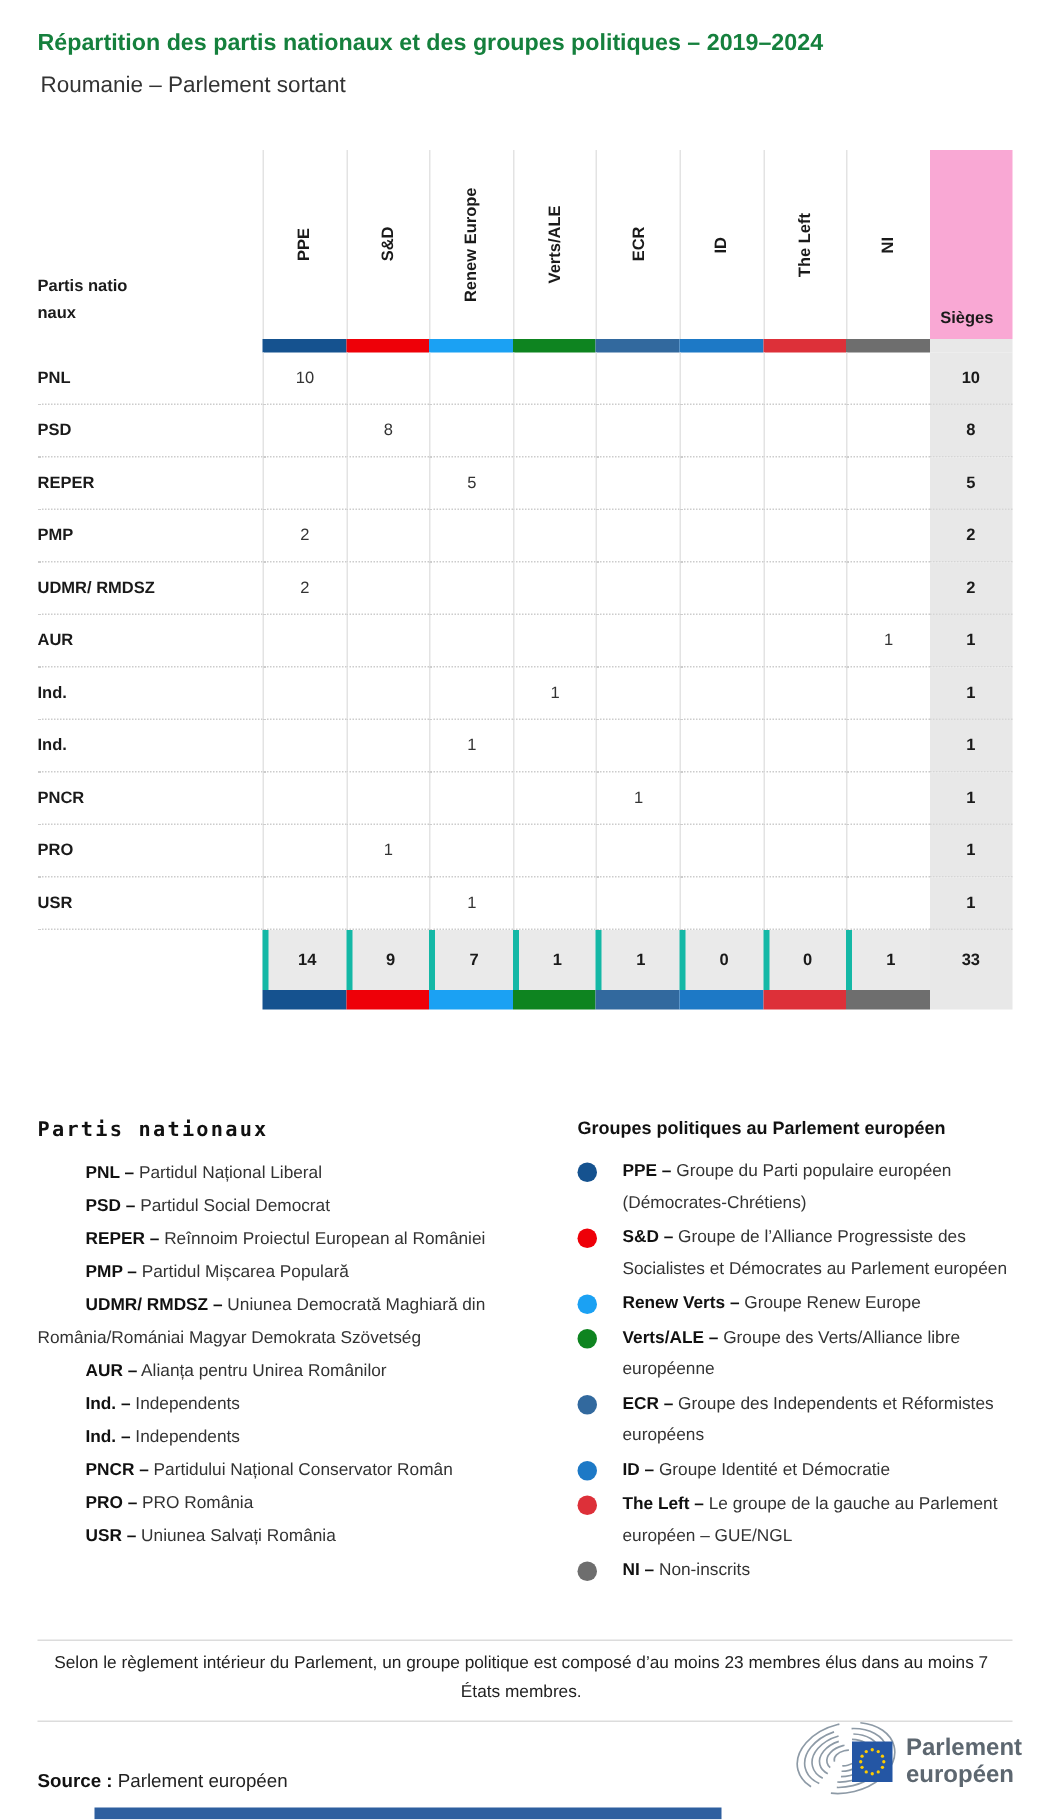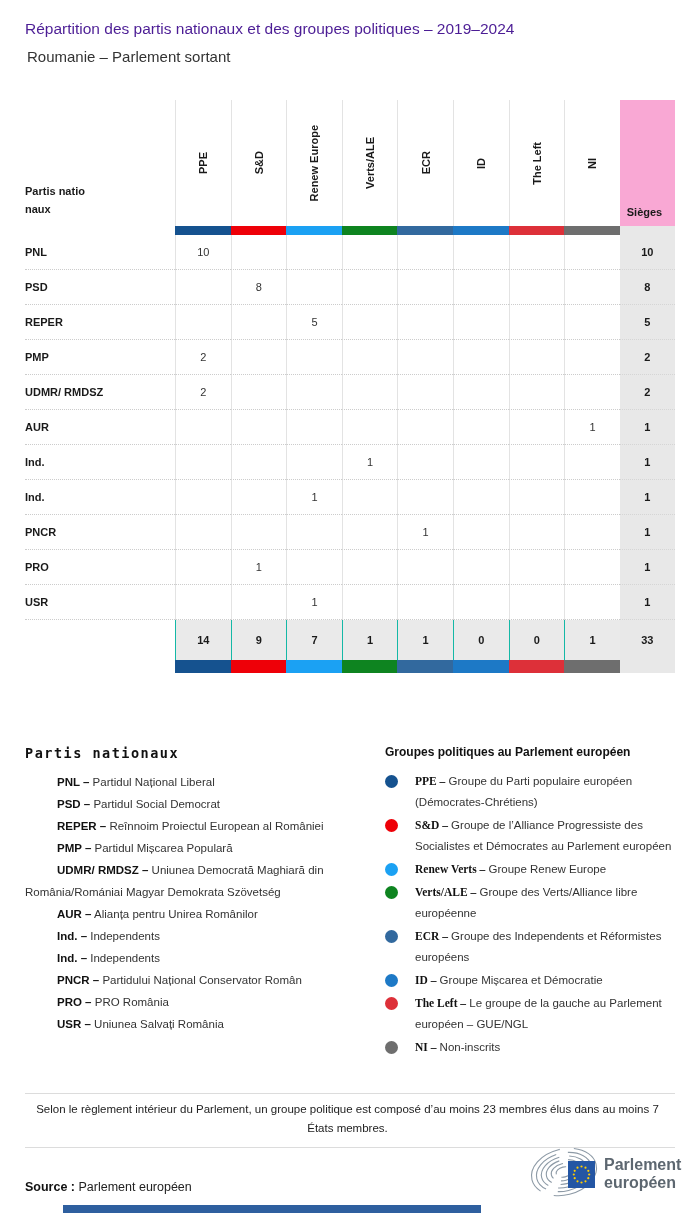--- a/index.html
+++ b/index.html
@@ -1,20 +1,20 @@
 <!DOCTYPE html>
 <html><head>
 <meta charset="utf-8">
 <style>
   html,body{margin:0;padding:0;background:#fff;}
   #page{position:relative;width:700px;height:1213px;background:#fff;
         font-family:"Liberation Sans",sans-serif;color:#1a1a1a;overflow:hidden;}
 
   
-  #title{position:absolute;left:25px;top:20px;font-size:15.5px;font-weight:normal;color:#4c1d95;}
+  #title{position:absolute;left:25px;top:20px;font-size:15.5px;font-weight:bold;color:#15803d;}
   #subtitle{position:absolute;left:27px;top:48px;font-size:15px;font-weight:400;color:#333;}
 
   
   #tbl{position:absolute;left:25px;top:100px;width:650px;
        display:grid;
        grid-template-columns:150px repeat(8,55.6px) 55px;
        grid-template-rows:126px 9px repeat(11,35px) 40px 13px;}
   .cell{position:relative;box-sizing:border-box;display:flex;align-items:center;justify-content:center;
         font-size:11px;color:#333;}
   .ghead{align-items:center;}
@@ -25,37 +25,37 @@
                word-break:break-all;color:#1a1a1a;}
   .vline{border-left:1px solid #e3e3e3;}
   .sgray{background:#e8e8e8;}
   .shead{background:#f9a8d4;align-items:flex-end;justify-content:flex-start;
          padding:0 0 8px 7px;font-weight:bold;font-size:11px;color:#1a1a1a;}
   .cbar{}
   .rlabel{justify-content:flex-start;font-weight:bold;font-size:11px;color:#1a1a1a;
           border-bottom:1px dotted #cccccc;}
   .val{border-bottom:1px dotted #cccccc;}
   .seat{background:#e8e8e8;font-weight:bold;border-bottom:1px dotted #d5d5d5;color:#1a1a1a;}
-  .tot{background:#eaeaea;font-weight:bold;color:#1a1a1a;border-left:1px solid #14b8a6;}
+  .tot{background:#eaeaea;font-weight:bold;color:#1a1a1a;border-left:4px solid #14b8a6;}
   .tot-seat{background:#e8e8e8;font-weight:bold;border-bottom:none;}
   .spacer{}
 
   
   #legend-parties{position:absolute;left:25px;top:745px;width:340px;}
   #legend-parties h3{margin:0 0 10px 0;font-family:"DejaVu Sans Mono",monospace;
                      font-size:13.5px;letter-spacing:1.5px;font-weight:bold;color:#111;}
   .pitem{font-size:11.5px;line-height:22px;color:#333;}
   .pitem b{color:#111;padding-left:32px;}
 
   #legend-groups{position:absolute;left:385px;top:745px;width:300px;}
   #legend-groups h3{margin:0 0 12px 0;font-size:12px;font-weight:bold;color:#111;}
   .gitem{display:flex;align-items:flex-start;margin-bottom:2px;}
   .gdot{flex:0 0 13px;width:13px;height:13px;border-radius:50%;margin:4px 17px 0 0;}
   .gtext{font-size:11.5px;line-height:21px;color:#333;}
-  .gtext b{color:#111;font-family:Liberation Serif, serif;}
+  .gtext b{color:#111;}
 
   
   .rule{position:absolute;left:25px;width:650px;border-top:1px solid #dcdcdc;height:0;}
   #rule1{top:1093px;}
   #rule2{top:1147px;}
   #note{position:absolute;left:25px;top:1100px;width:645px;font-size:11.5px;line-height:1.65;color:#222;text-align:center;}
   #source{position:absolute;left:25px;top:1180px;font-size:12.5px;color:#222;}
   #source b{color:#111;}
   #logo{position:absolute;left:528px;top:1146px;width:164px;height:54px;}
   #bottom-bar{position:absolute;left:63px;top:1205px;width:418px;height:8px;background:#2e5f9f;}
@@ -274,21 +274,21 @@
         <div class="gitem">
           <span class="gdot" style="background: rgb(14, 132, 32);"></span>
           <div class="gtext"><b>Verts/ALE –</b> <span>Groupe des Verts/Alliance libre européenne</span></div>
         </div>
         <div class="gitem">
           <span class="gdot" style="background: rgb(50, 105, 158);"></span>
           <div class="gtext"><b>ECR –</b> <span>Groupe des Independents et Réformistes européens</span></div>
         </div>
         <div class="gitem">
           <span class="gdot" style="background: rgb(29, 121, 198);"></span>
-          <div class="gtext"><b>ID –</b> <span>Groupe Mișcarea et Démocratie</span></div>
+          <div class="gtext"><b>ID –</b> <span>Groupe Identité et Démocratie</span></div>
         </div>
         <div class="gitem">
           <span class="gdot" style="background: rgb(221, 48, 57);"></span>
           <div class="gtext"><b>The Left –</b> <span>Le groupe de la gauche au Parlement européen – GUE/NGL</span></div>
         </div>
         <div class="gitem">
           <span class="gdot" style="background: rgb(110, 110, 110);"></span>
           <div class="gtext"><b>NI –</b> <span>Non-inscrits</span></div>
         </div>
       </div>

